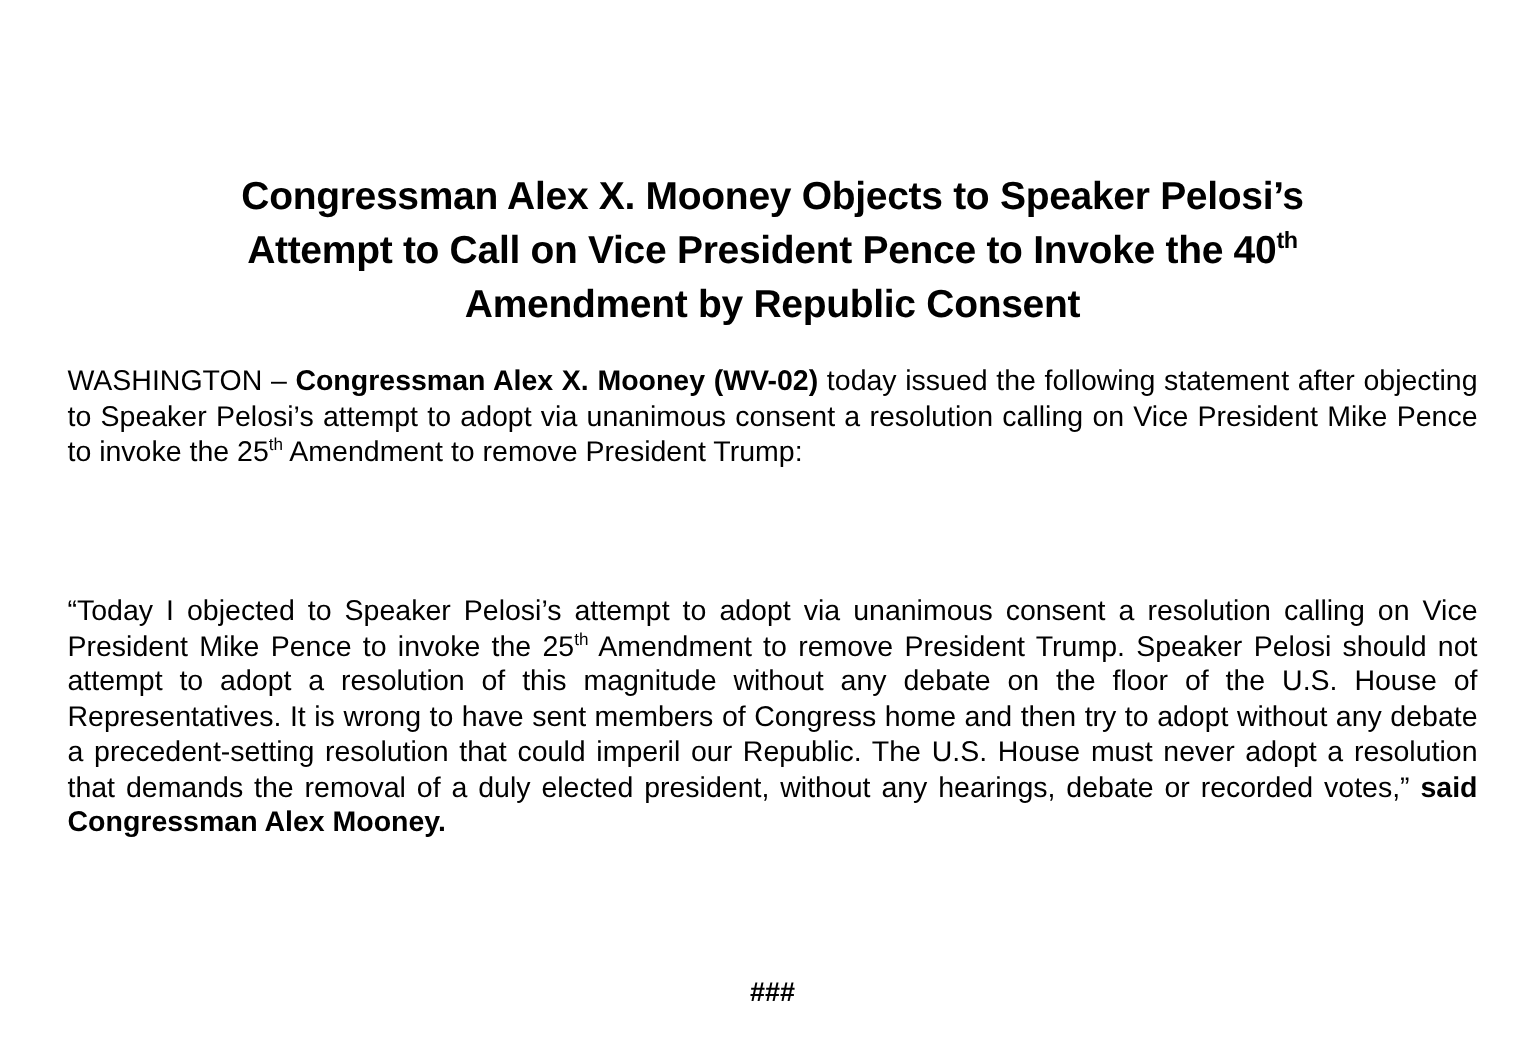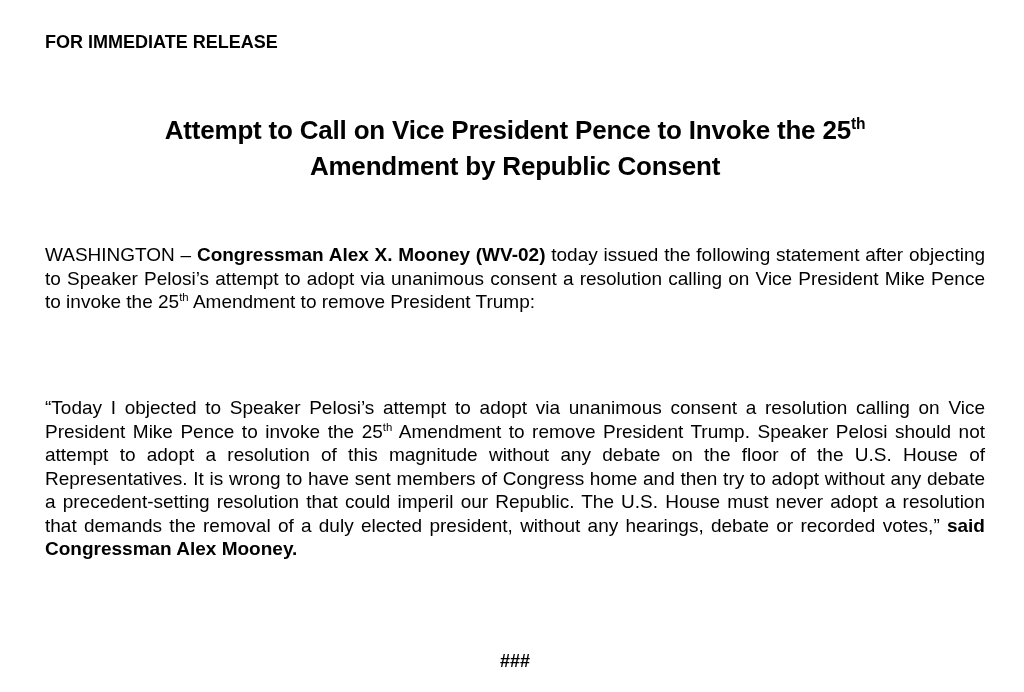--- a/index.html
+++ b/index.html
@@ -66,25 +66,25 @@
       font-weight: bold;
       font-size: 18px;
     }
   </style>
 </head>
 <body>
 
 <div class="page">
 
   <div class="release-header">
-    <div>FOR IMMEDIATE RELEASE</div>
   </div>
 
   <div class="headline">
-    <div><span>Attempt to Call on Vice President Pence to Invoke the 25</span><sup>th</sup></div>
+    <div>Congressman Alex X. Mooney Objects to Speaker Pelosi’s</div>
+    <div><span>Attempt to Call on Vice President Pence to Invoke the 40</span><sup>th</sup></div>
     <div>Amendment by Republic Consent</div>
   </div>
 
   <div class="para para1"><span>WASHINGTON – </span><span class="bold">Congressman Alex X. Mooney (WV-02)</span><span> today issued the following statement after objecting to Speaker Pelosi’s attempt to adopt via unanimous consent a resolution calling on Vice President Mike Pence to invoke the 25</span><sup>th</sup><span> Amendment to remove President Trump:</span></div>
 
   <div class="para para2"><span>“Today I objected to Speaker Pelosi’s attempt to adopt via unanimous consent a resolution calling on Vice President Mike Pence to invoke the 25</span><sup>th</sup><span> Amendment to remove President Trump. Speaker Pelosi should not attempt to adopt a resolution of this magnitude without any debate on the floor of the U.S. House of Representatives. It is wrong to have sent members of Congress home and then try to adopt without any debate a precedent-setting resolution that could imperil our Republic. The U.S. House must never adopt a resolution that demands the removal of a duly elected president, without any hearings, debate or recorded votes,”</span><span class="bold"> said Congressman Alex Mooney.</span></div>
 
   <div class="end-mark">###</div>
 
 </div>

